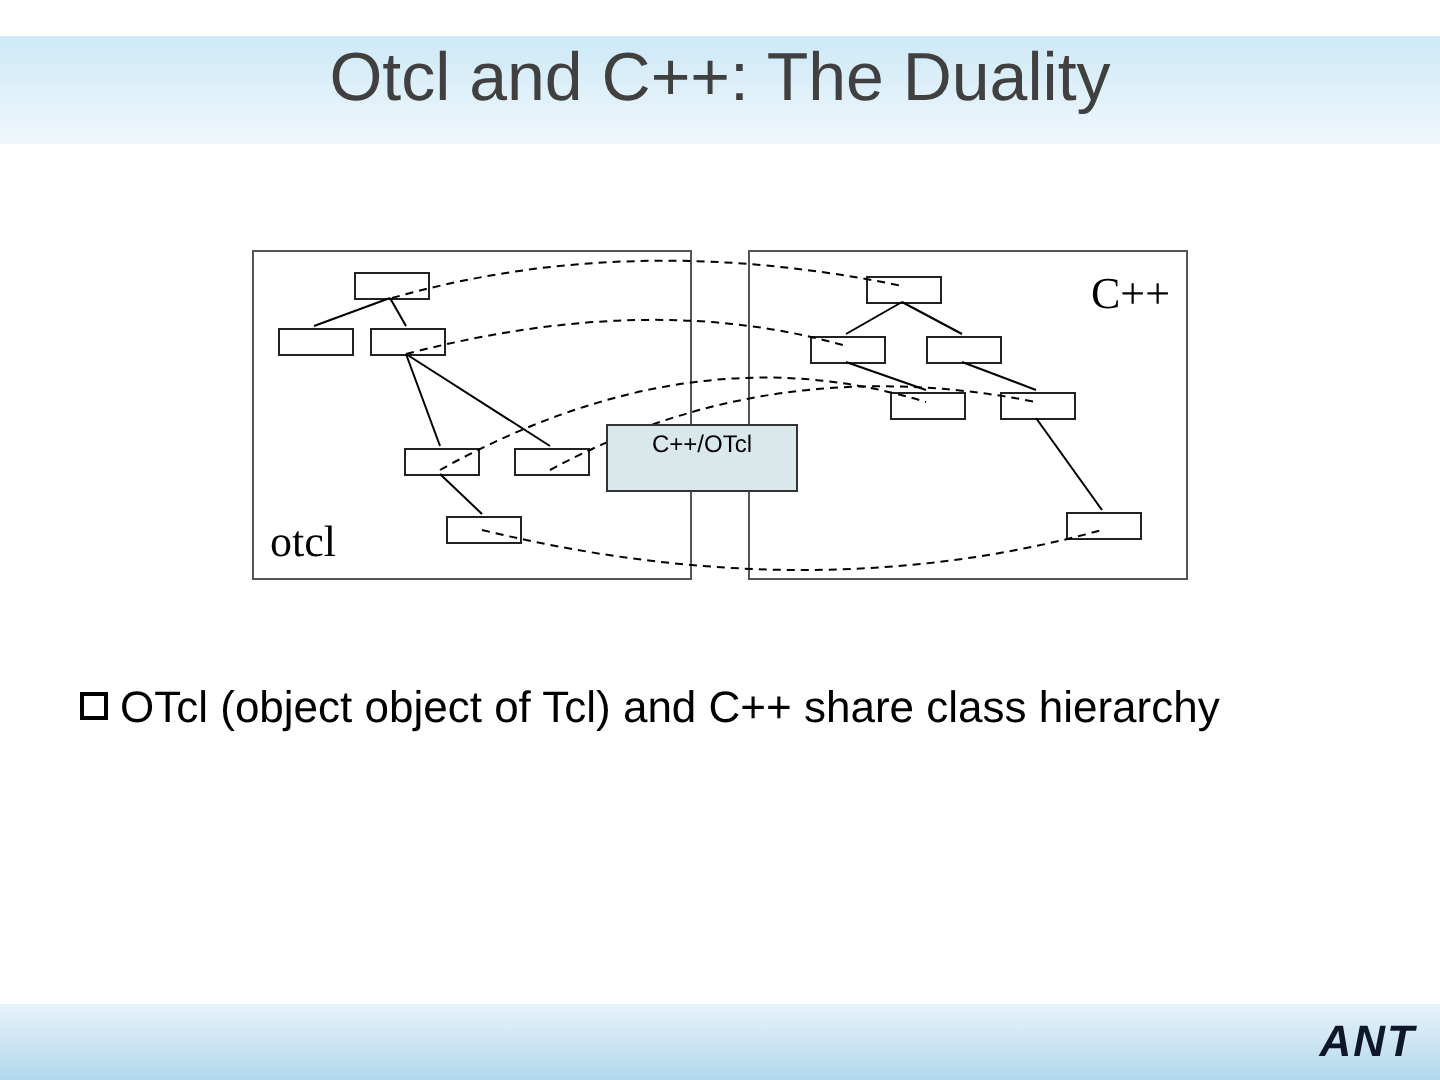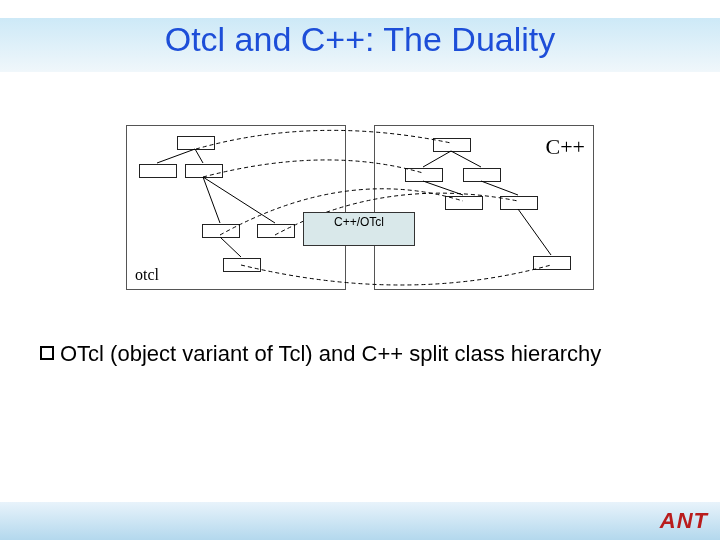--- a/index.html
+++ b/index.html
@@ -27,21 +27,21 @@
     height: 38px;
     background: linear-gradient(180deg, #e8f3fb 0%, #b3d8ed 100%);
   }
   .title {
     position: absolute;
     top: 20px;
     left: 0;
     width: 100%;
     text-align: center;
     font-size: 34px;
-    color: #1d4ed8;
+    color: #404040;
     font-weight: normal;
   }
   .diagram {
     position: absolute;
     top: 125px;
     left: 126px;
     width: 470px;
     height: 210px;
   }
   .pane {
@@ -59,34 +59,34 @@
     top: 8px;
     right: 8px;
     font-family: "Times New Roman", serif;
     font-size: 22px;
   }
   .label-otcl {
     position: absolute;
     bottom: 5px;
     left: 8px;
     font-family: "Times New Roman", serif;
-    font-size: 16px;
+    font-size: 22px;
   }
   .node {
     position: absolute;
     width: 38px;
     height: 14px;
     background: #fff;
     border: 1px solid #222;
   }
   .midbox {
     position: absolute;
     top: 87px;
     left: 177px;
-    width: 112px;
+    width: 96px;
     height: 34px;
     background: #d9e8ea;
     border: 1px solid #333;
     font-size: 12px;
     text-align: center;
     line-height: 1.3;
     padding-top: 2px;
     z-index: 3;
   }
   svg.lines {
@@ -118,21 +118,21 @@
     margin-top: 6px;
     flex-shrink: 0;
   }
   .ant {
     position: absolute;
     bottom: 6px;
     right: 12px;
     font-size: 22px;
     font-weight: bold;
     font-style: italic;
-    color: #b91c1c;
+    color: #0f172a;
     letter-spacing: 1px;
   }
 </style>
 </head>
 <body>
 
 <div class="top-band"></div>
 <div class="bottom-band"></div>
 
 <h1 class="title">Otcl and C++: The Duality</h1>
@@ -181,17 +181,17 @@
   </svg>
 
   <div class="midbox">
     <div>C++/OTcl</div>
   </div>
 </div>
 
 <div class="bullets">
   <div class="bullet">
     <span class="sq"></span>
-    <span>OTcl (object variant of Tcl) and C++ split class hierarchy</span>
+    <span>OTcl (object object of Tcl) and C++ share class hierarchy</span>
   </div>
 </div>
 
 <div class="ant">ANT</div>
 
 </body></html>

